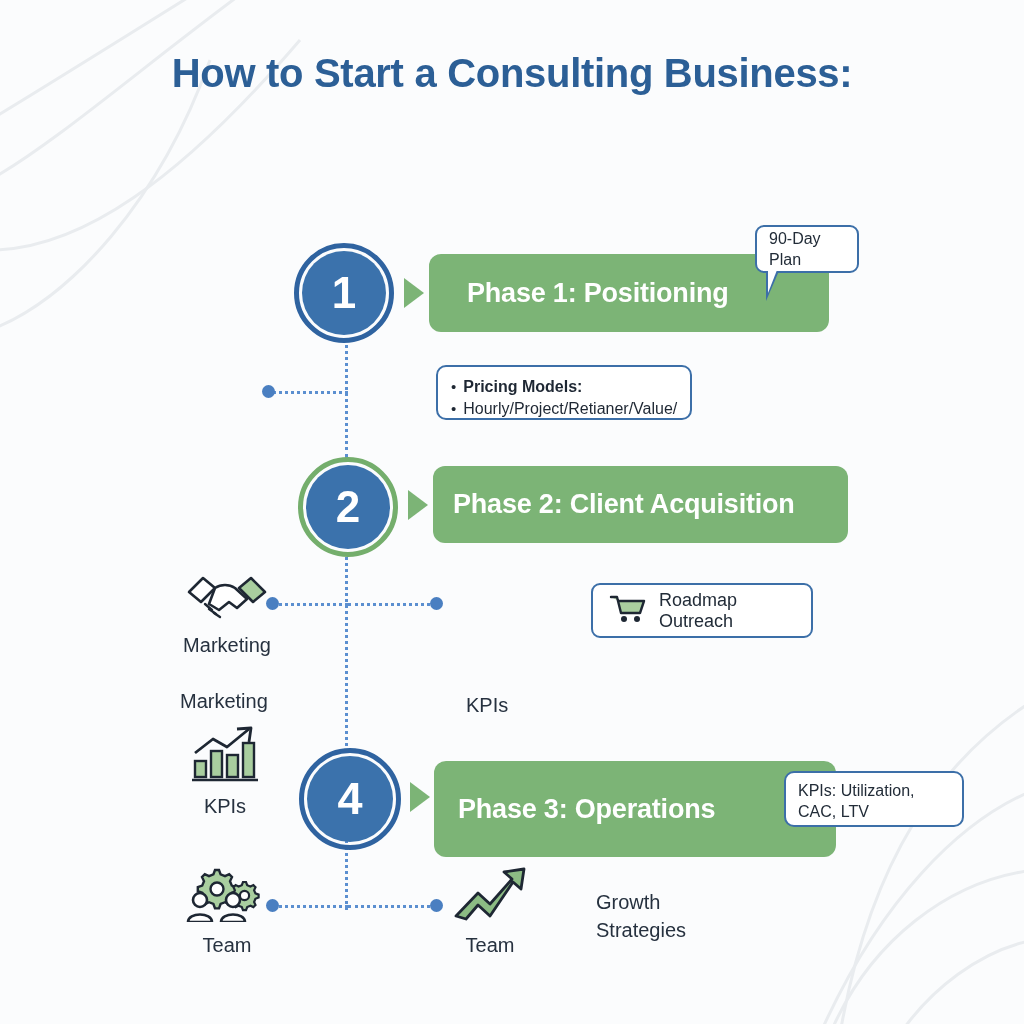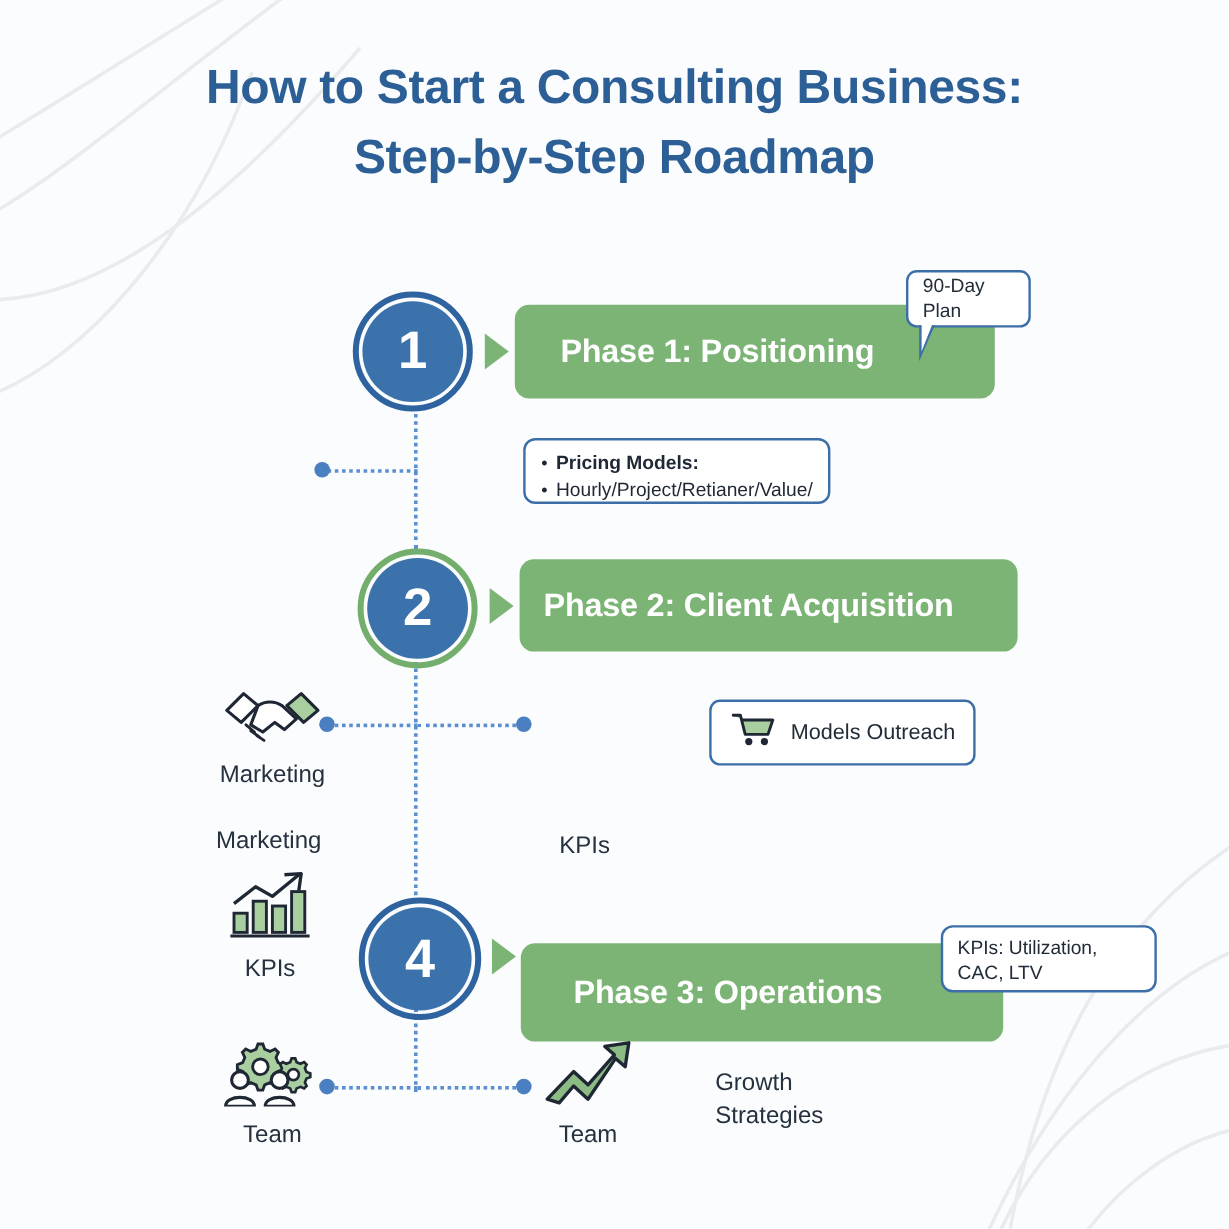--- a/index.html
+++ b/index.html
@@ -201,21 +201,20 @@
       <path d="M-10,120 C40,90 120,40 200,-10"></path>
       <path d="M1034,790 C960,820 880,900 820,1034"></path>
       <path d="M1034,870 C950,880 870,940 830,1034"></path>
       <path d="M1034,940 C980,950 930,990 900,1034"></path>
       <path d="M1034,700 C940,760 870,860 840,1034"></path>
     </g>
   </svg>
 
   <div class="title-wrap">
     <div class="title-line">How to Start a Consulting Business:</div>
-    <div class="title-line">Step-by-Step Roadmap</div>
   </div>
 
   <div class="spine" style="top:338px;height:120px;"></div>
   <div class="spine" style="top:552px;height:200px;"></div>
   <div class="spine" style="top:840px;height:70px;"></div>
 
   <div class="hconn" style="left:268px;top:391px;width:80px;"></div>
   <div class="node-dot" style="left:262px;top:385px;"></div>
 
   <div class="hconn" style="left:272px;top:603px;width:76px;"></div>
@@ -280,21 +279,21 @@
 
 
   <div class="callout" style="left:591px;top:583px;width:222px;height:55px;padding-left:16px;">
     <span class="glyph" style="margin-right:12px;">
       <svg width="38" height="30" viewBox="0 0 38 30" xmlns="http://www.w3.org/2000/svg">
         <path d="M2,3 L8,3 L12,19 L31,19 L35,7 L10,7" fill="#A9CE9F" stroke="#1E2733" stroke-width="2.4" stroke-linejoin="round" stroke-linecap="round"></path>
         <circle cx="15" cy="25" r="3" fill="#1E2733"></circle>
         <circle cx="28" cy="25" r="3" fill="#1E2733"></circle>
       </svg>
     </span>
-    <span class="callout-text" style="font-size:18px;">Models Outreach</span>
+    <span class="callout-text" style="font-size:18px;">Roadmap Outreach</span>
   </div>
 
   <div class="loose-label" style="left:180px;top:690px;">Marketing</div>
   <div class="loose-label" style="left:466px;top:694px;">KPIs</div>
 
   <div class="iconcell" style="left:177px;top:725px;width:96px;">
     <span class="glyph">
       <svg width="72" height="58" viewBox="0 0 72 58" xmlns="http://www.w3.org/2000/svg">
         <rect x="6" y="36" width="11" height="16" fill="#A9CE9F" stroke="#1E2733" stroke-width="2.4"></rect>
         <rect x="22" y="26" width="11" height="26" fill="#A9CE9F" stroke="#1E2733" stroke-width="2.4"></rect>
@@ -306,21 +305,21 @@
       </svg>
     </span>
     <span class="cap">KPIs</span>
   </div>
 
   <div class="ring ring-blue" style="left:299px;top:748px;width:102px;height:102px;"></div>
   <div class="circle" style="left:307px;top:756px;width:86px;height:86px;font-size:45px;">
     <span>4</span>
   </div>
   <div class="arrow-tip" style="left:410px;top:782px;"></div>
-  <div class="bar" style="left:434px;top:786px;width:402px;height:82px;padding-left:44px;">
+  <div class="bar" style="left:434px;top:761px;width:402px;height:96px;padding-left:24px;">
     <span class="bar-label">Phase 3: Operations</span>
   </div>
 
   <div class="infobox" style="left:784px;top:771px;width:180px;height:56px;padding:7px 12px;">
     <div class="callout-text">KPIs: Utilization,</div>
     <div class="callout-text">CAC, LTV</div>
   </div>
 
   <div class="iconcell" style="left:177px;top:866px;width:100px;">
     <span class="glyph">

